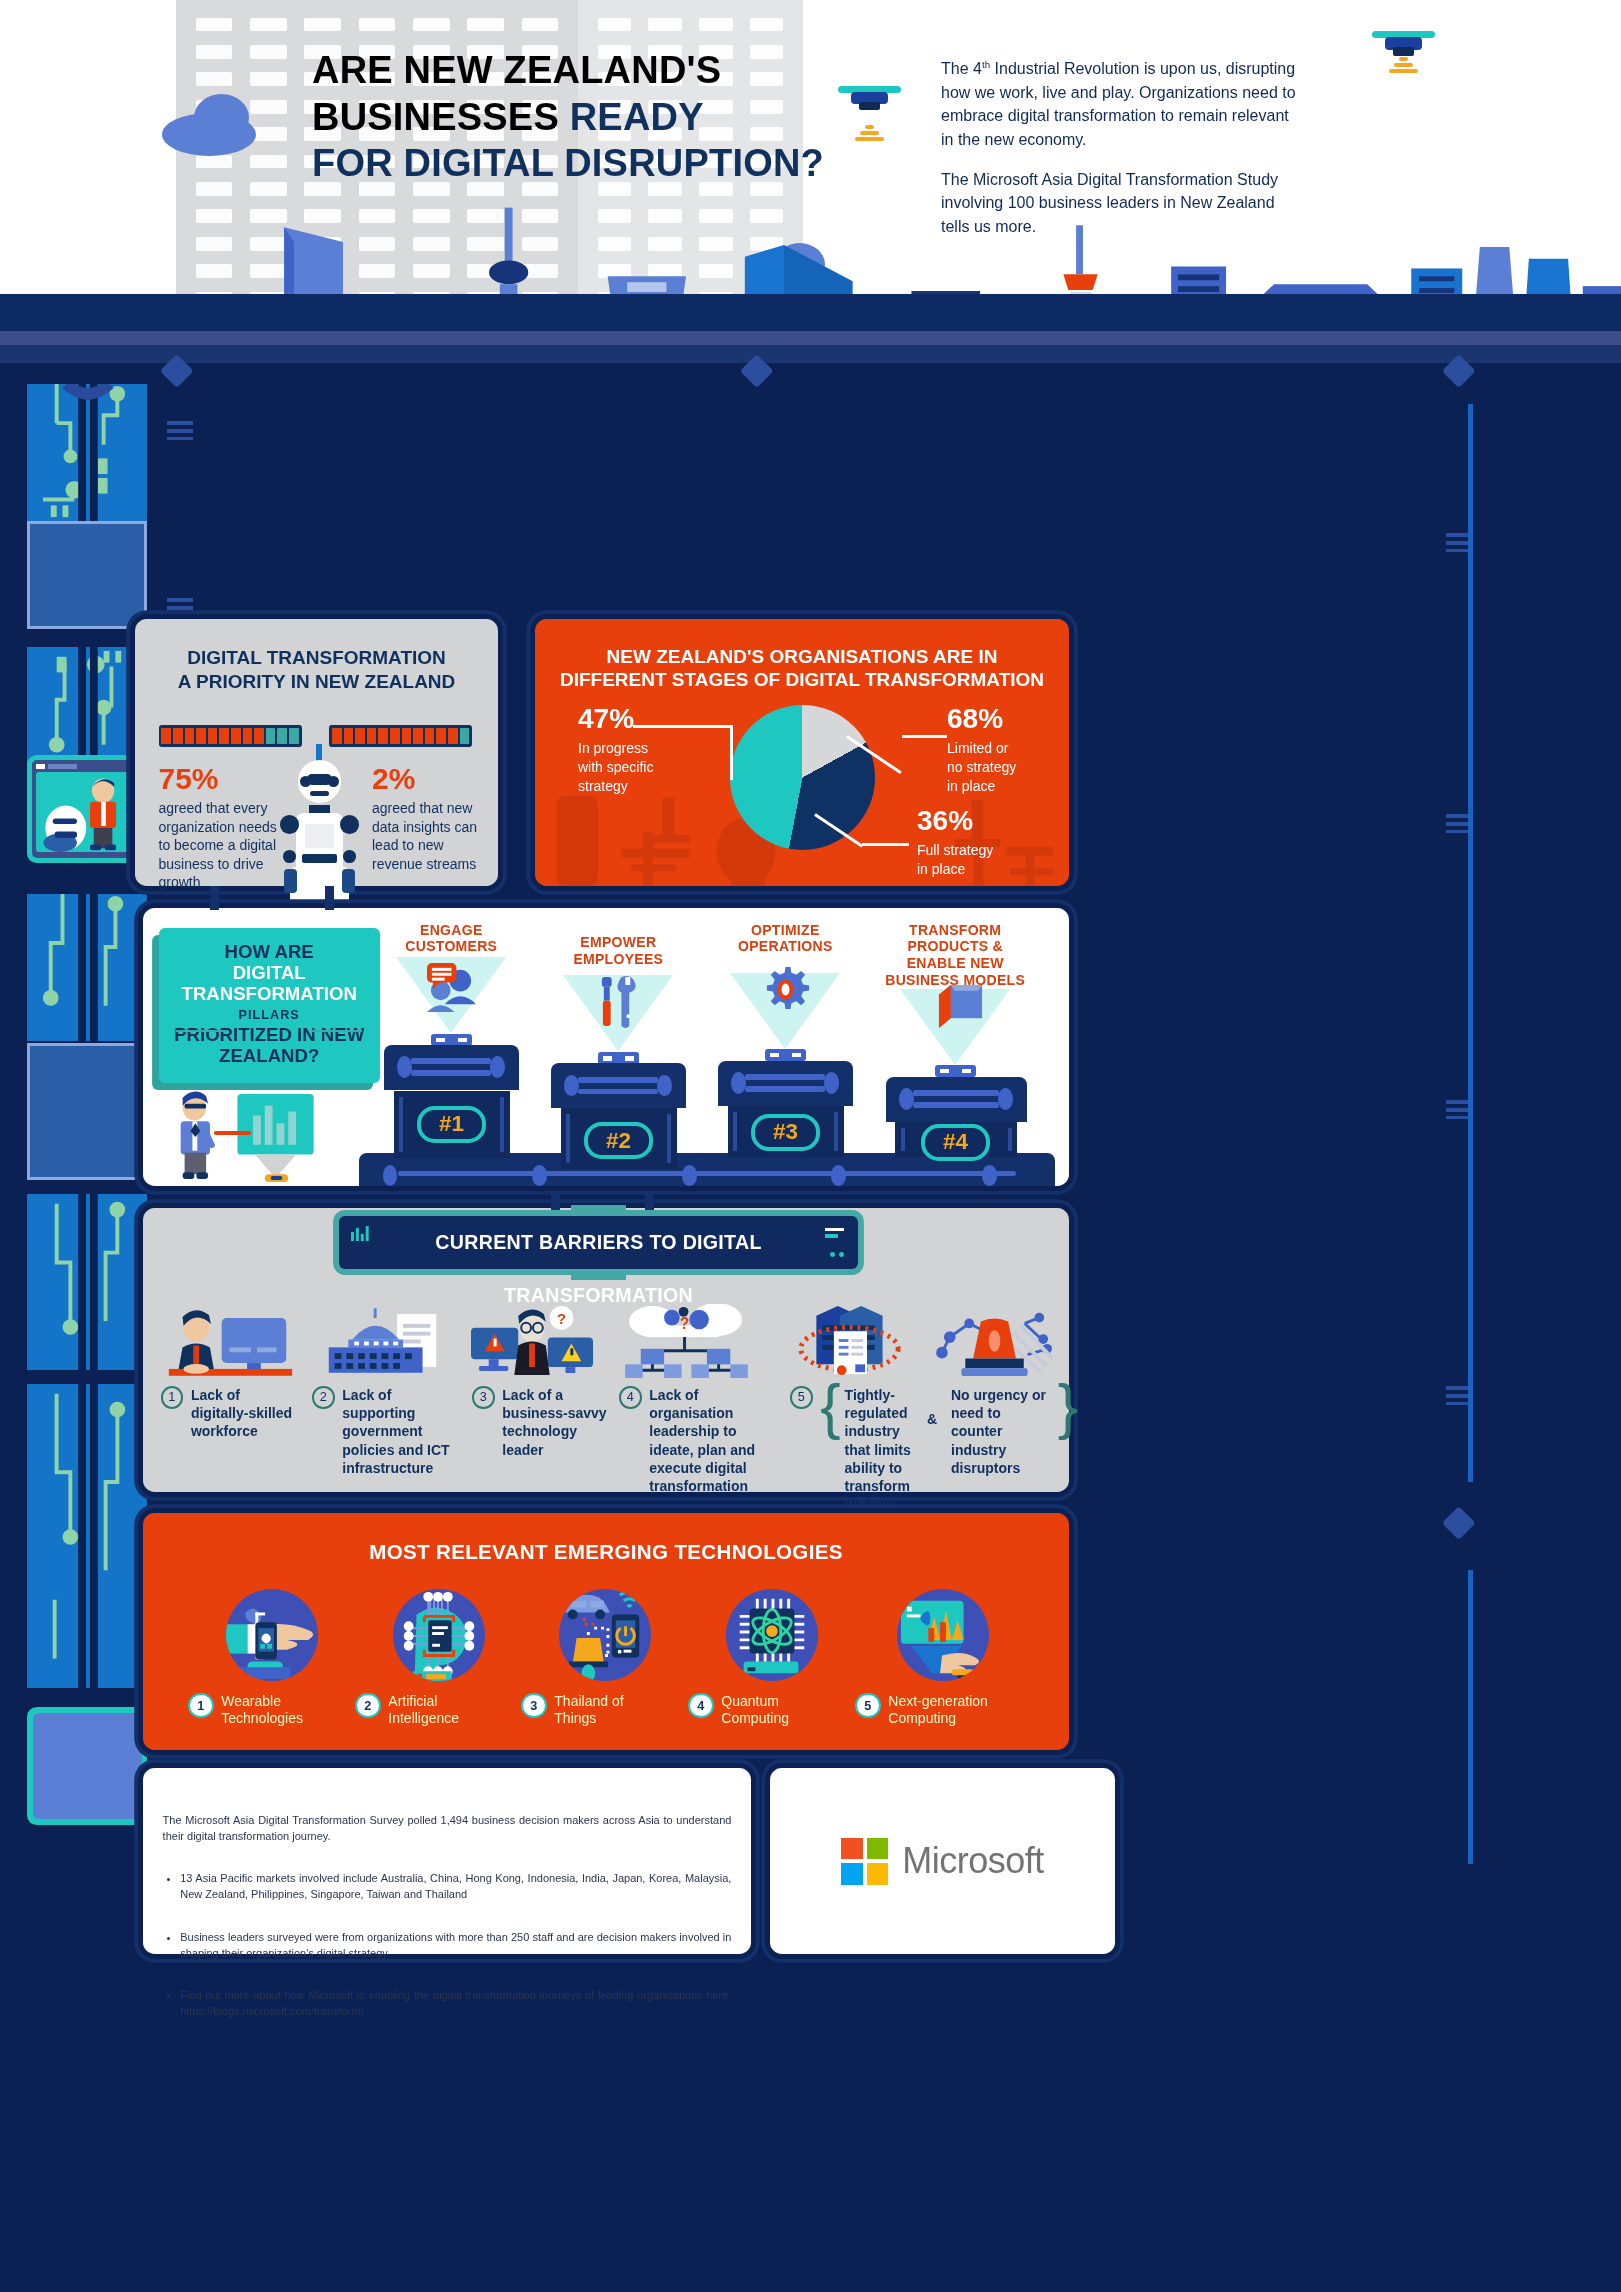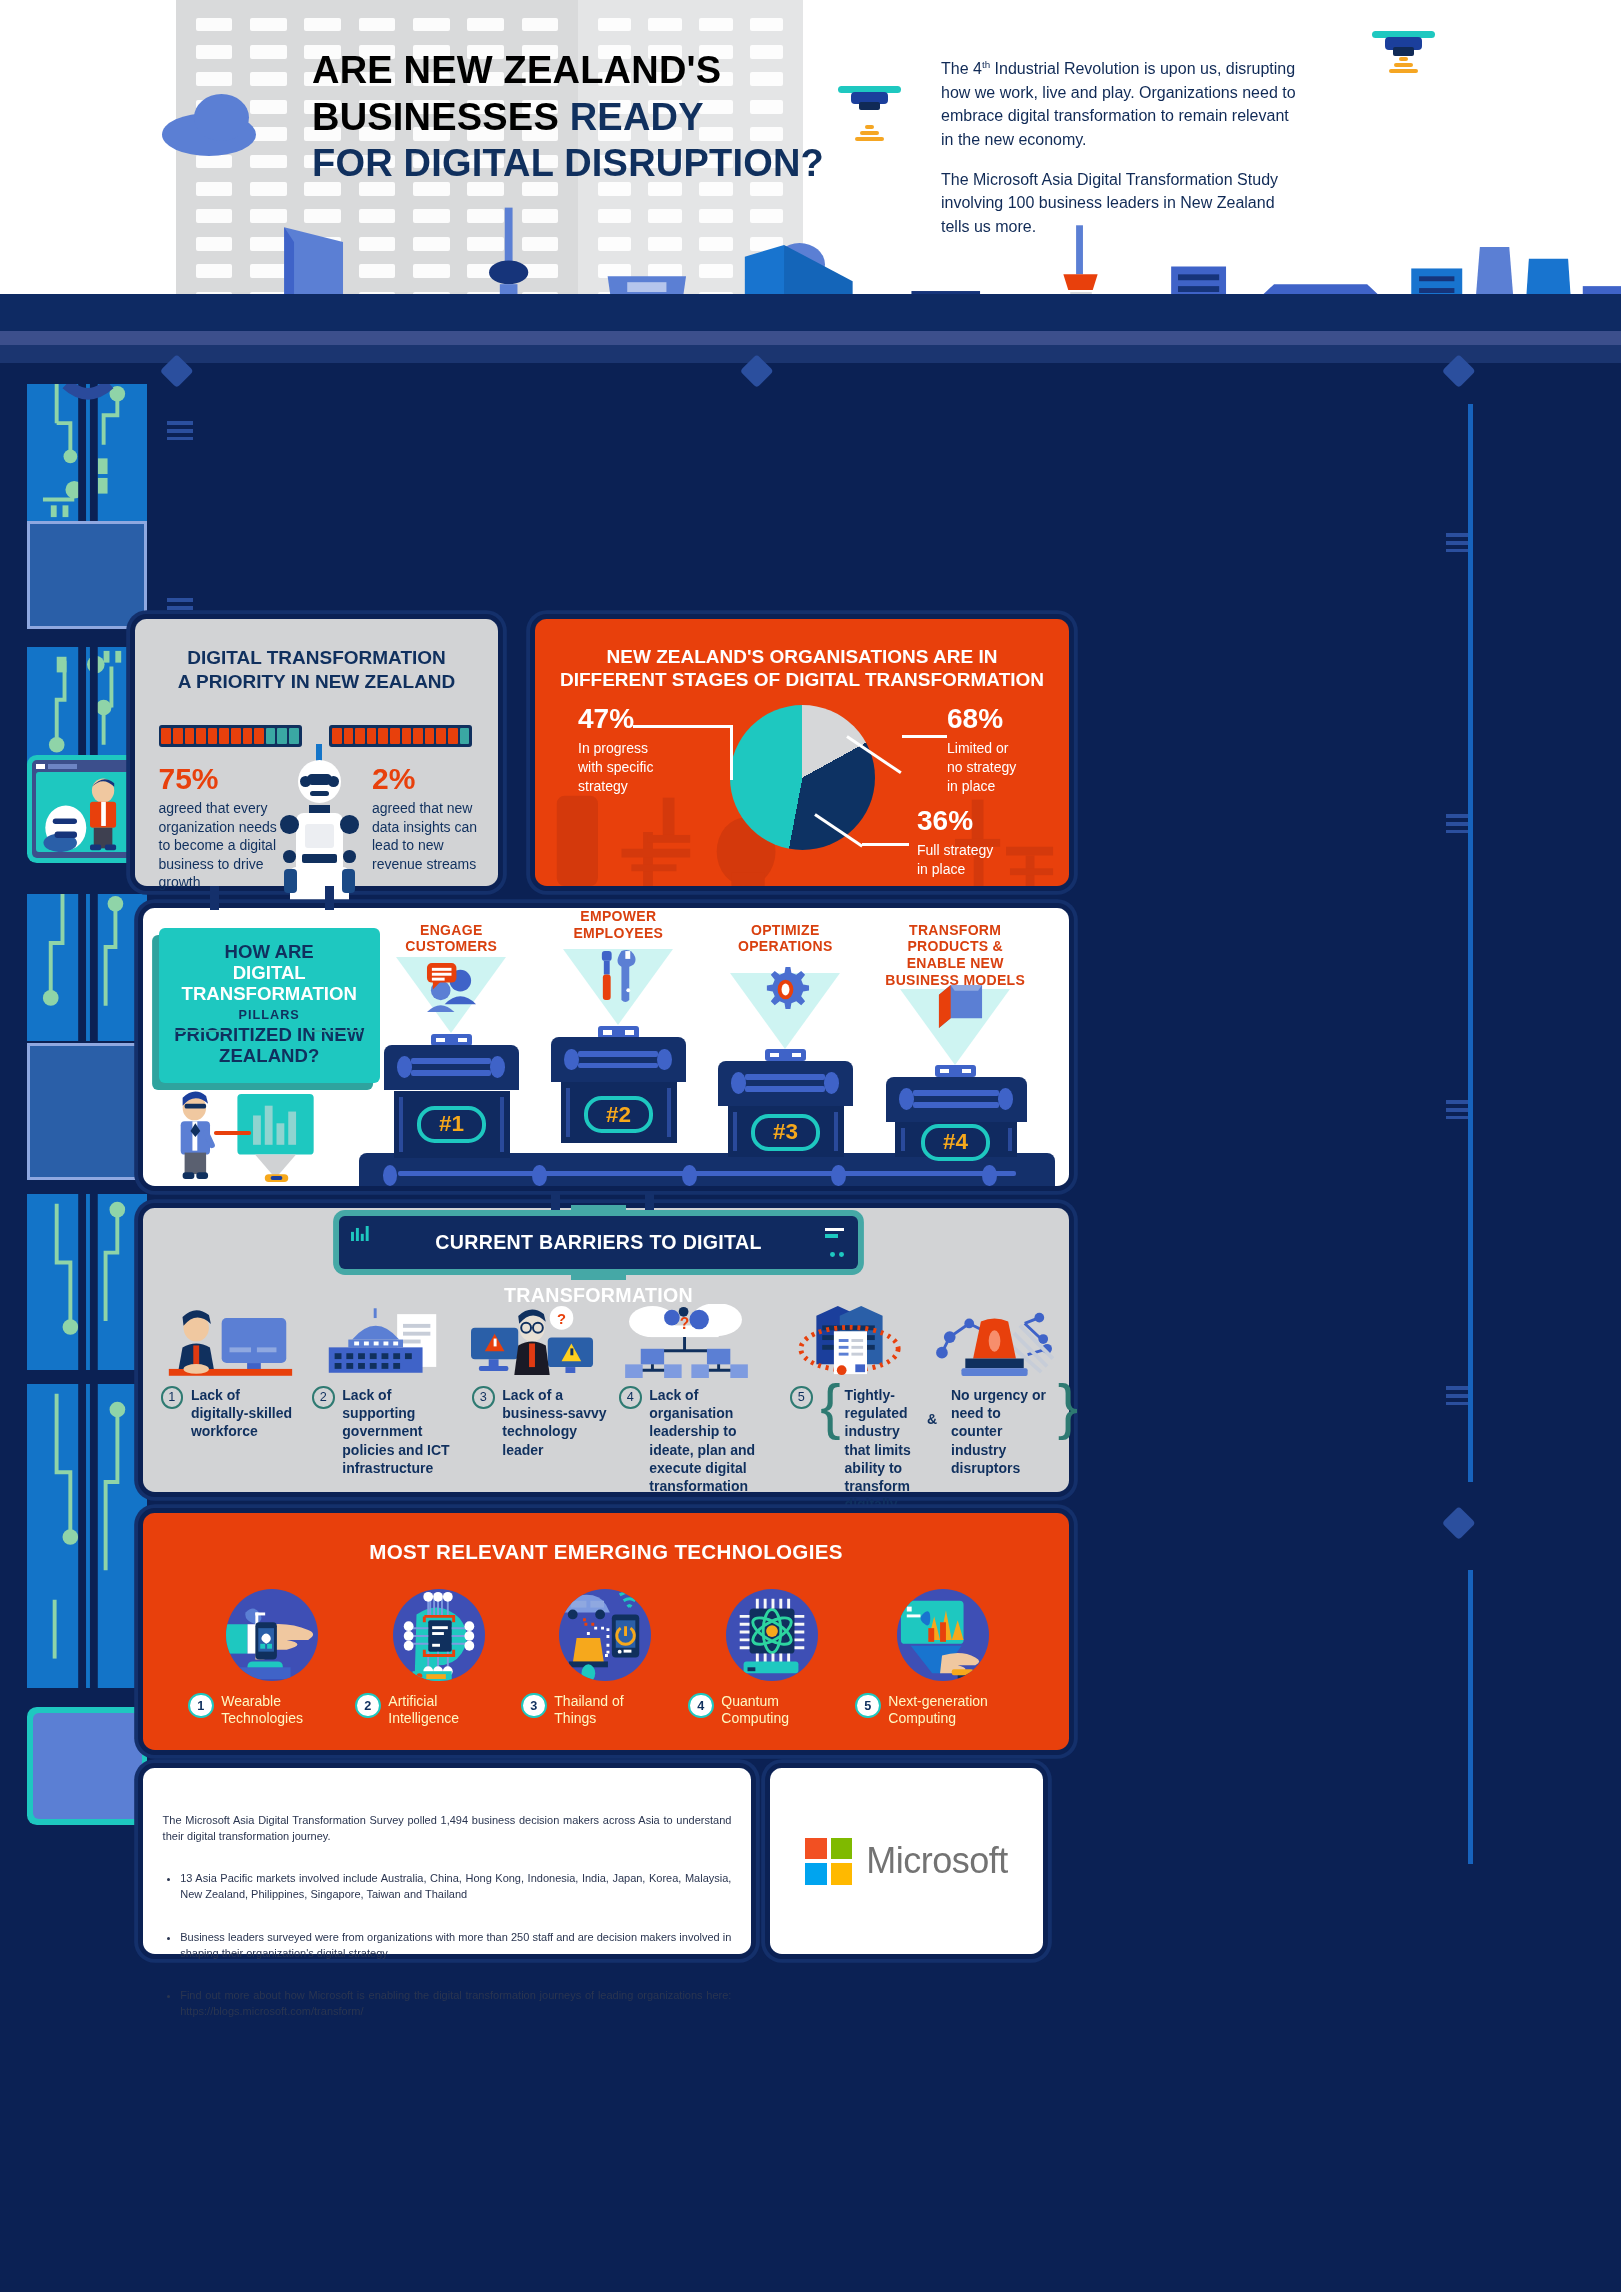--- a/index.html
+++ b/index.html
@@ -188,21 +188,21 @@
   .tech-label { display:flex; gap:7.8px; align-items:flex-start; margin-top:11.8px;}
   .tech-num { width:25.5px; height:25.5px; border-radius:50%; background:#ffffff; border:2.9px solid #1ec8c0;
               color:#10305e; font-size:12.7px; font-weight:bold; display:flex; align-items:center; justify-content:center; flex:0 0 auto;}
   .tech-txt { color:#fef9c3; font-size:14px; line-height:1.25; text-align:left;}
 
   
   .p6 { left:143px; top:1423px; width:608px; height:186px; }
   .p6 .ft { color:#2a3550; font-size:11px; line-height:1.48; text-align:justify;margin-top:26px; }
   .p6 ul { margin:7.8px 0 0 17.6px; }
   .p6 li { margin-bottom:2.9px; }
-  .p7 { left:770px; top:1423px; width:273px; height:186px;
+  .p7 { left:770px; top:1423px; width:345px; height:186px;
         display:flex; align-items:center; justify-content:center; gap:14px;}
   .ms-logo { width:47px; height:47px; display:grid; grid-template-columns:1fr 1fr; grid-template-rows:1fr 1fr; gap:3.9px;}
   .ms-logo i { display:block; }
   .ms-word { color:#737373; font-size:36px; font-weight:normal; letter-spacing:-0.5px;}
 </style>
 </head>
 <body>
 
 <div class="header">
 
@@ -763,21 +763,21 @@
           <div class="kn" style="right:13.7px;"></div>
         <div class="ln" style="top:13.7px;"></div>
           <div class="ln" style="top:25.5px;"></div>
       </div>
       <div class="plinth-body" style="left:25.5px;top:169px;width:116px;height:67px;"></div>
       <div class="rankbox" style="left:49px;top:184px;width:69px;height:37px;">
         <span>#1</span>
       </div>
     </div>
 
-    <div class="pillar" style="left:392px;top:0;width:167px;height:235px;">
+    <div class="pillar" style="left:392px;top:26px;width:167px;height:235px;">
       <div class="pill-title" style="left:9.8px;top:0;">
         <div>EMPOWER</div>
         <div>EMPLOYEES</div>
       </div>
       <div class="beam" style="left:28px;top:41px;"></div>
       <svg style="position:absolute;left:61px;top:41px;width:45px;height:55px;" viewBox="0 0 46 56">
         <rect x="6" y="2" width="10" height="10" rx="3" fill="#3f63c8"></rect>
         <rect x="8" y="12" width="6" height="14" fill="#3f63c8"></rect>
         <rect x="7" y="26" width="8" height="26" rx="3" fill="#e8400c"></rect>
         <path d="M28 2 l-5 7 4 5 7 -5 z M30 4 l6 0 0 -2" fill="#5b7fd4"></path>

